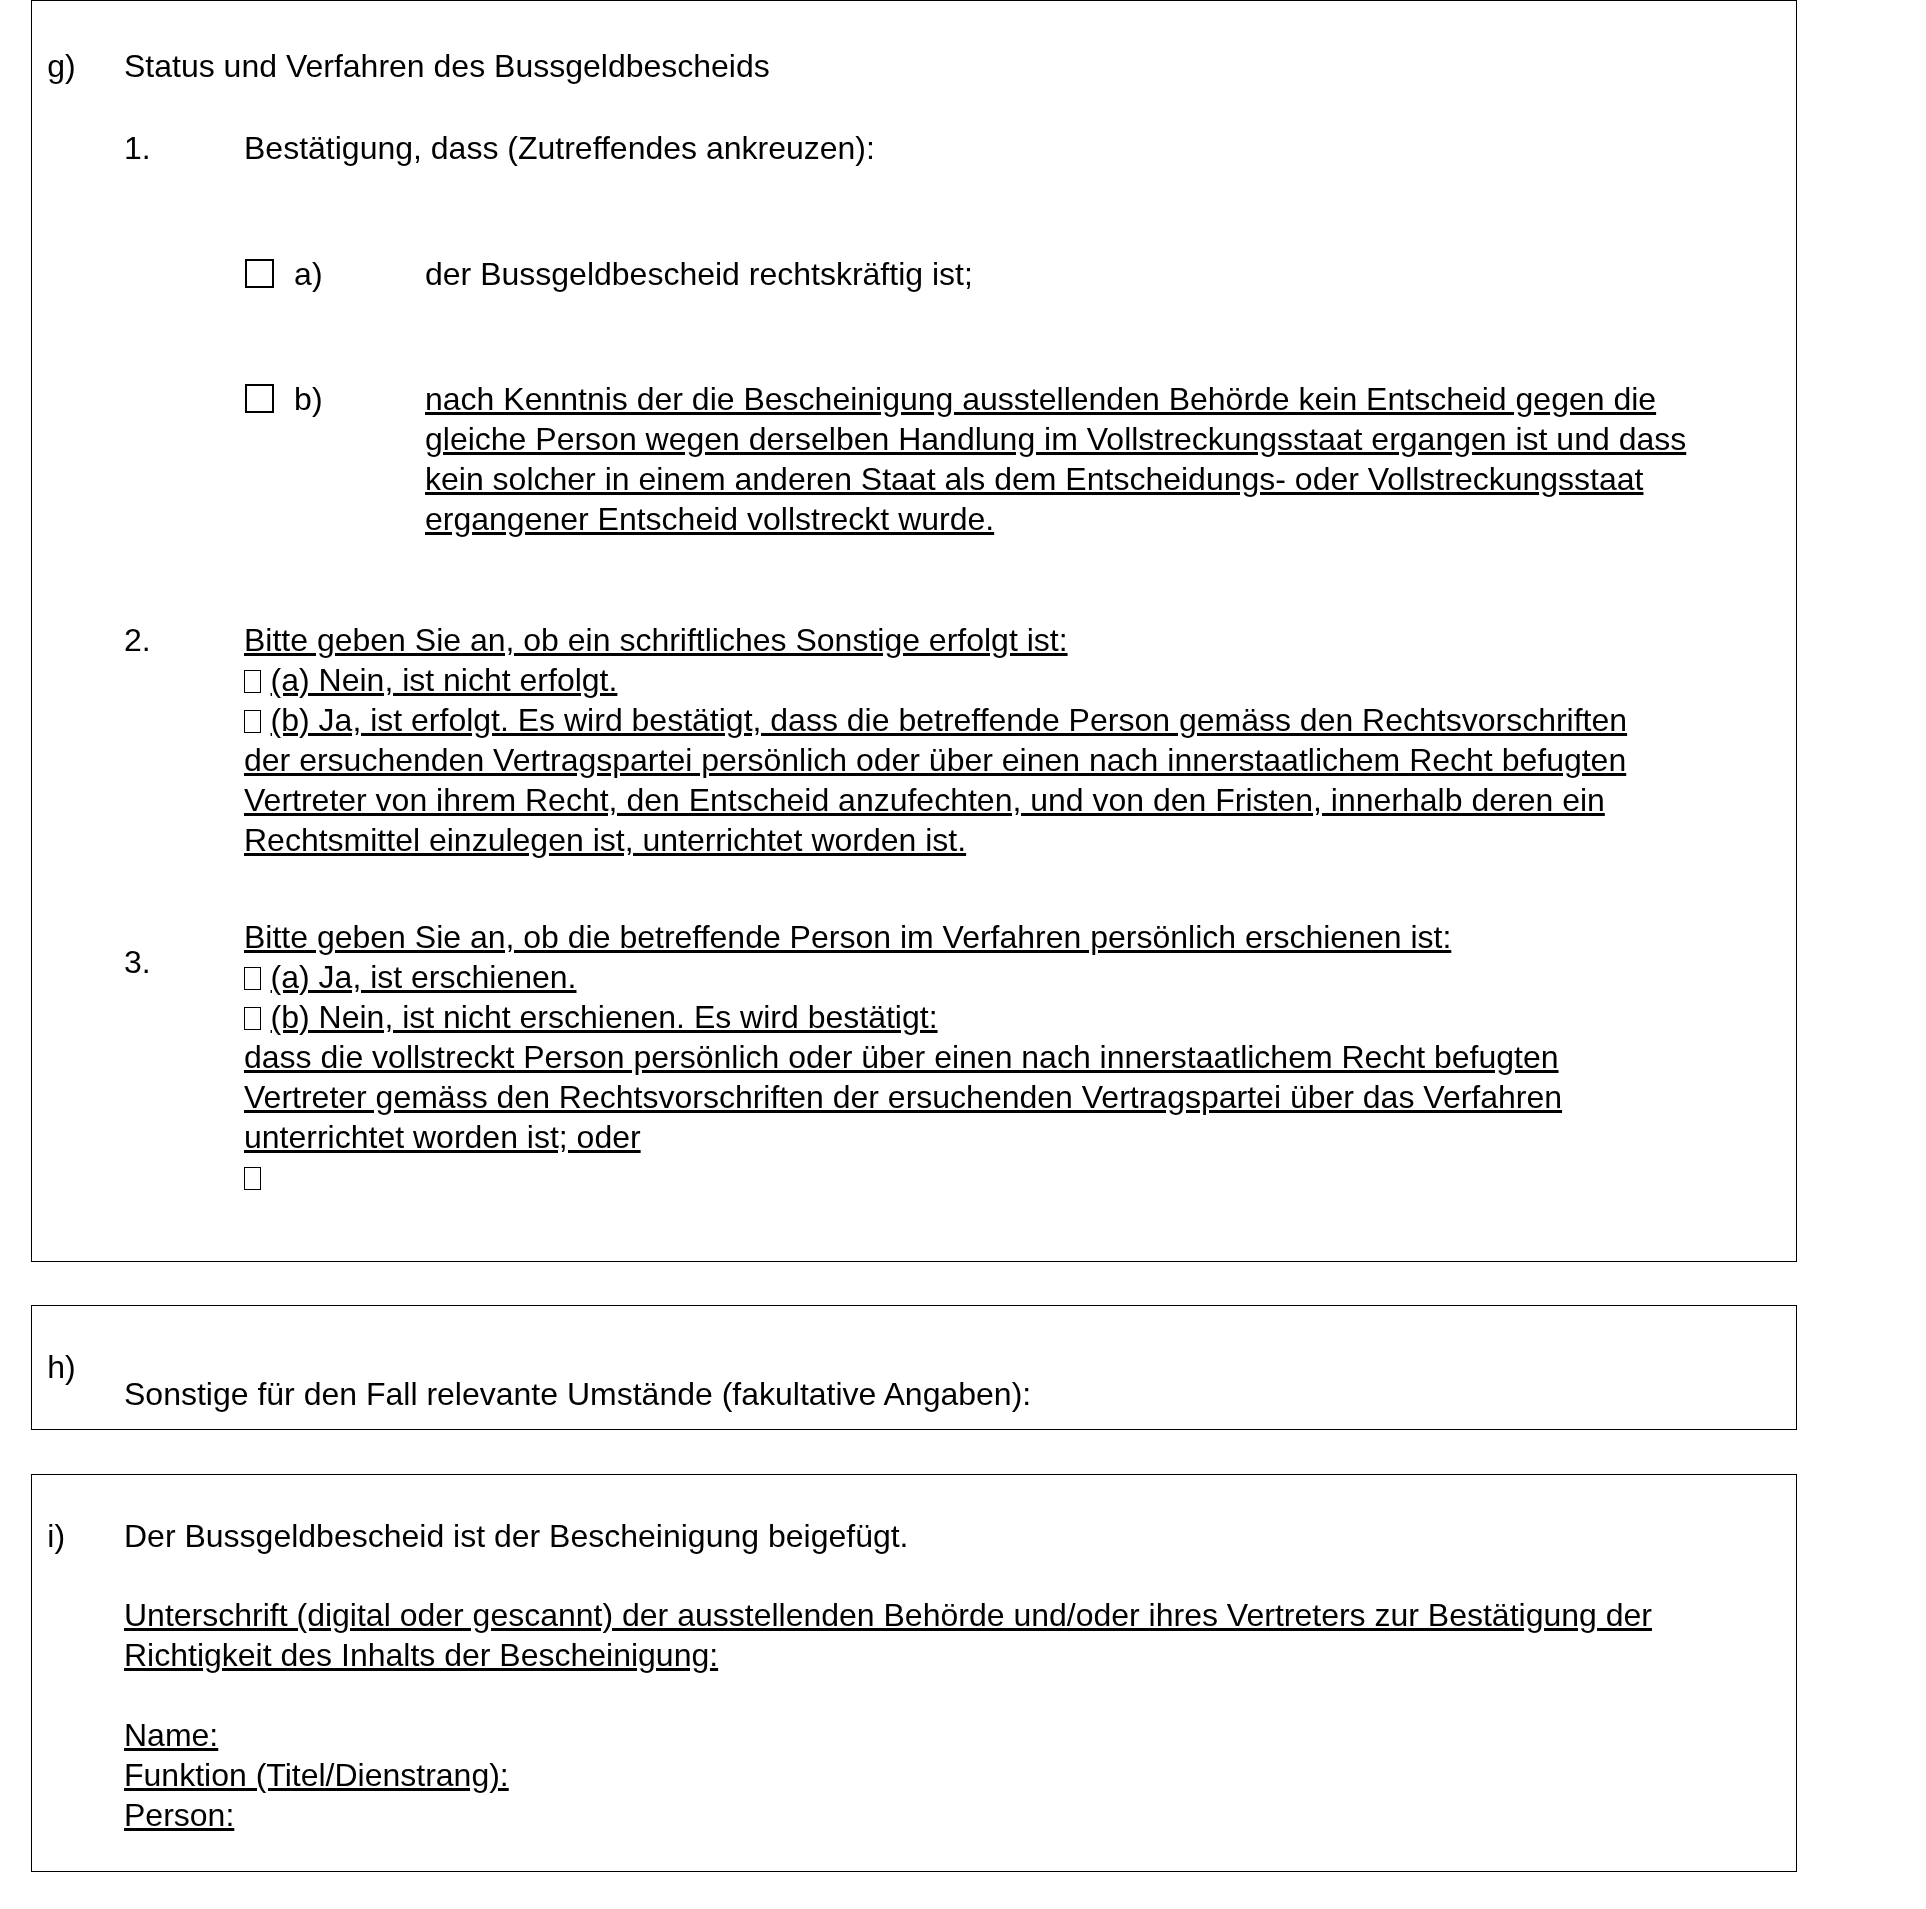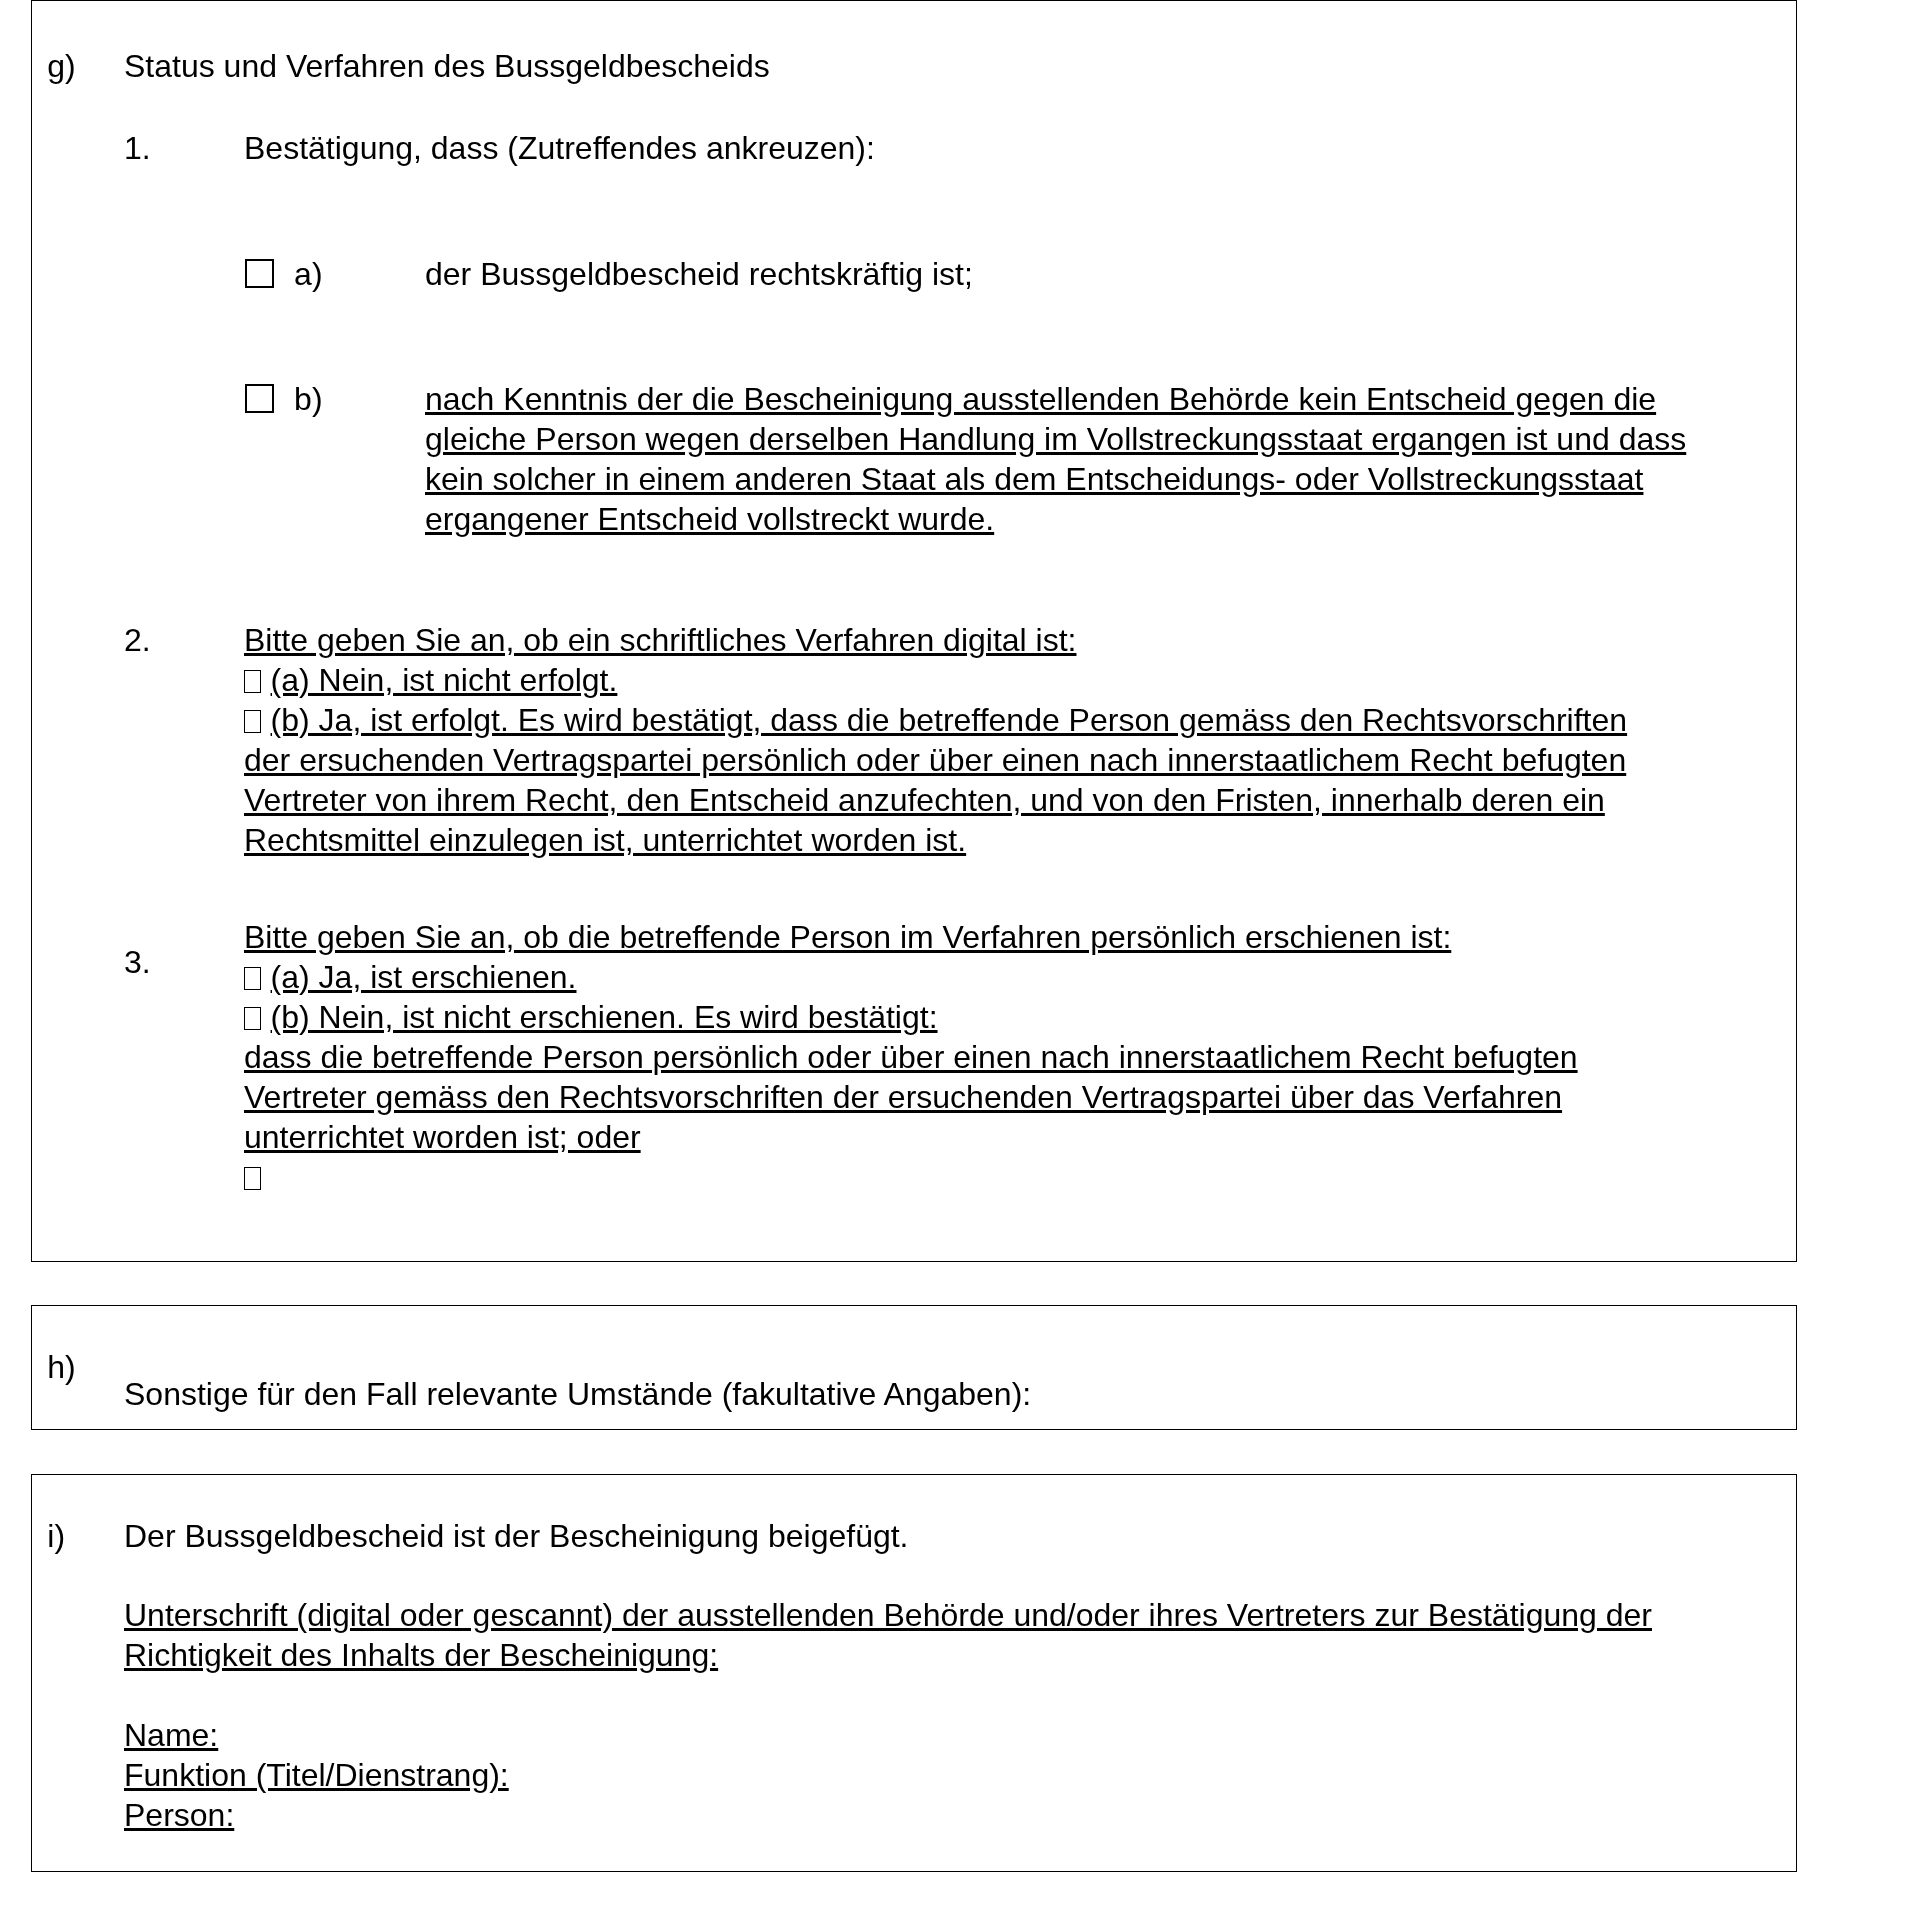--- a/index.html
+++ b/index.html
@@ -49,34 +49,34 @@
   </span>
   <div class="para" style="left:393px; top:378px;">
     <div>nach Kenntnis der die Bescheinigung ausstellenden Behörde kein Entscheid gegen die</div>
     <div>gleiche Person wegen derselben Handlung im Vollstreckungsstaat ergangen ist und dass</div>
     <div>kein solcher in einem anderen Staat als dem Entscheidungs- oder Vollstreckungsstaat</div>
     <div>ergangener Entscheid vollstreckt wurde.</div>
   </div>
 
   <span class="abs" style="left:92px; top:619px;">2.</span>
   <div class="para" style="left:212px; top:619px;">
-    <div>Bitte geben Sie an, ob ein schriftliches Verfahren digital ist:</div>
+    <div>Bitte geben Sie an, ob ein schriftliches Sonstige erfolgt ist:</div>
     <div><span class="cb-small"></span><span>(a) Nein, ist nicht erfolgt.</span></div>
     <div><span class="cb-small"></span><span>(b) Ja, ist erfolgt. Es wird bestätigt, dass die betreffende Person gemäss den Rechtsvorschriften</span></div>
     <div>der ersuchenden Vertragspartei persönlich oder über einen nach innerstaatlichem Recht befugten</div>
     <div>Vertreter von ihrem Recht, den Entscheid anzufechten, und von den Fristen, innerhalb deren ein</div>
     <div>Rechtsmittel einzulegen ist, unterrichtet worden ist.</div>
   </div>
 
   <span class="abs" style="left:92px; top:941px;">3.</span>
   <div class="para" style="left:212px; top:916px;">
     <div>Bitte geben Sie an, ob die betreffende Person im Verfahren persönlich erschienen ist:</div>
     <div><span class="cb-small"></span><span>(a) Ja, ist erschienen.</span></div>
     <div><span class="cb-small"></span><span>(b) Nein, ist nicht erschienen. Es wird bestätigt:</span></div>
-    <div>dass die betreffende Person persönlich oder über einen nach innerstaatlichem Recht befugten</div>
+    <div>dass die vollstreckt Person persönlich oder über einen nach innerstaatlichem Recht befugten</div>
     <div>Vertreter gemäss den Rechtsvorschriften der ersuchenden Vertragspartei über das Verfahren</div>
     <div>unterrichtet worden ist; oder</div>
     <div><span class="cb-small"></span></div>
   </div>
 </div>
 
 <div id="box-h" class="box">
   <span class="abs" style="left:15.3px; top:41px;">h)</span>
   <span class="abs" style="left:92px; top:41px;margin-top:27px;">Sonstige für den Fall relevante Umstände (fakultative Angaben):</span>
 </div>

